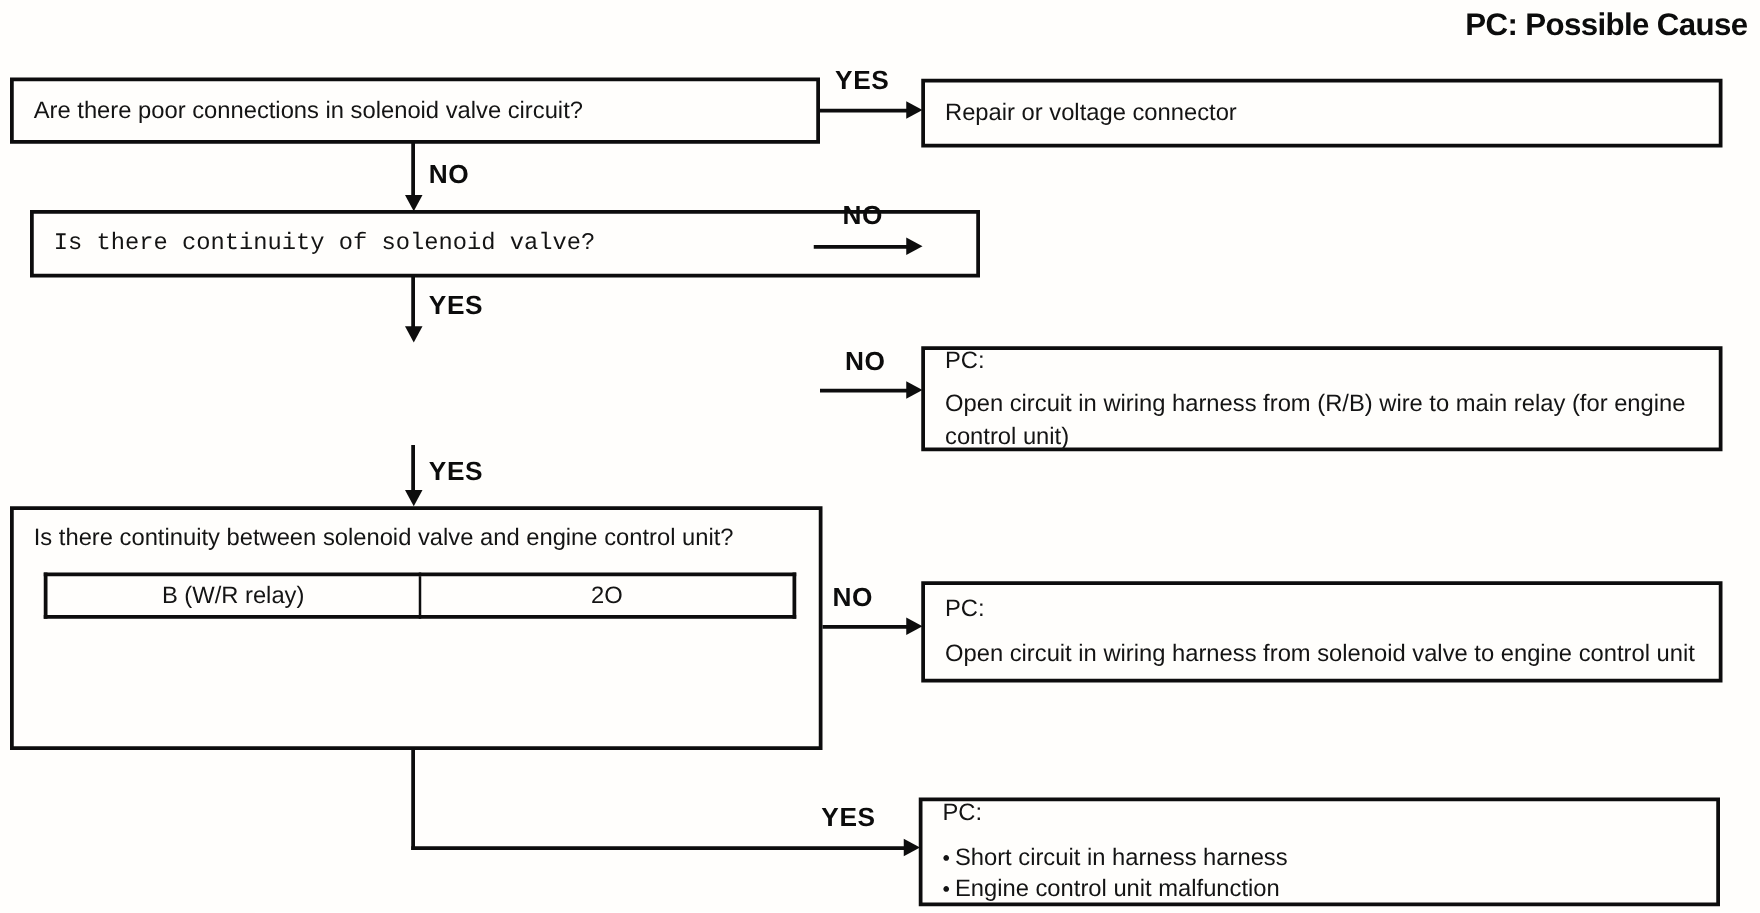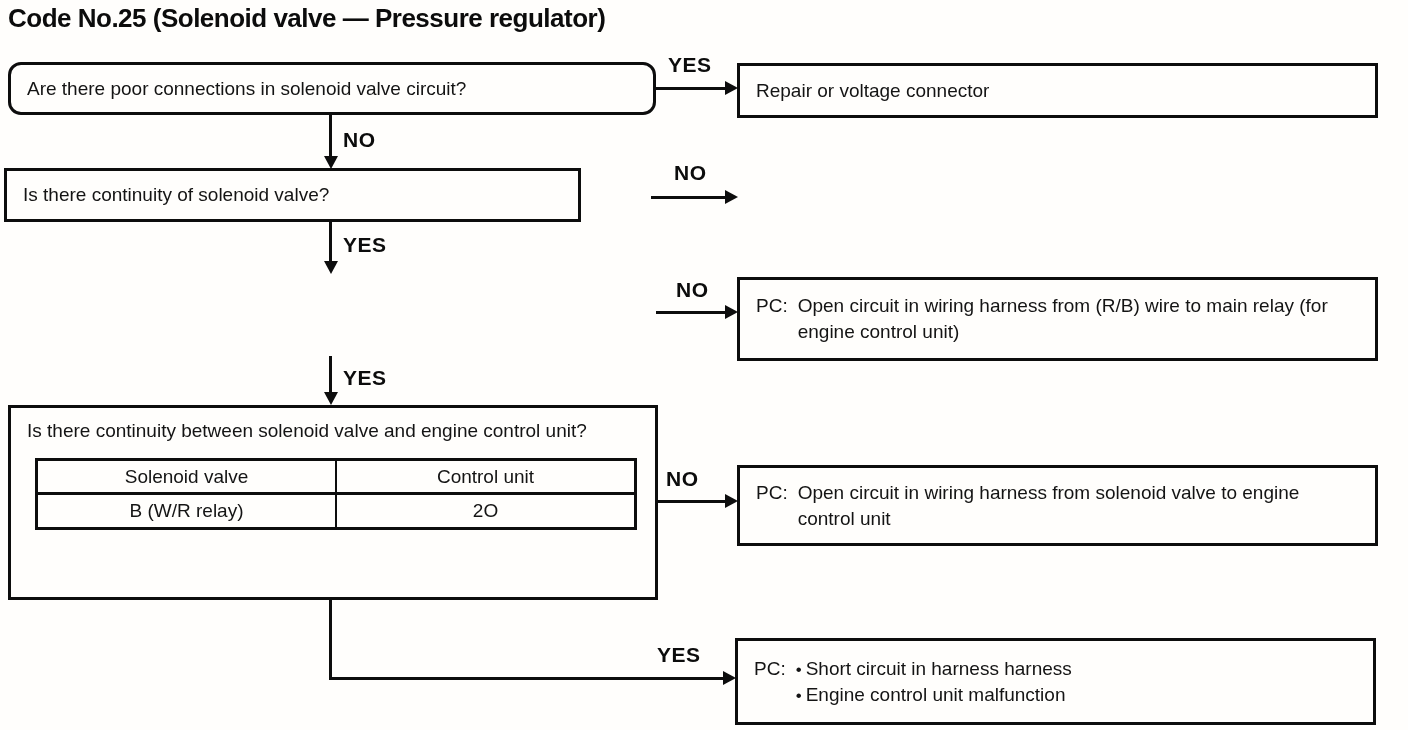--- a/index.html
+++ b/index.html
@@ -27,21 +27,21 @@
     border: 3px solid #0d0d0d;
     background: #fffefc;
     box-sizing: border-box;
     font-size: 19px;
     line-height: 1.35;
     display: flex;
     align-items: center;
     padding: 8px 16px;
   }
   .box.top-align { align-items: flex-start; }
-  .pcflex { display: flex; align-items: flex-start; gap: 10px; width: 100%; }
+  .pcflex { display: flex; align-items: flex-start; gap: 10px; width: 100%; flex-direction: column; }
   .pcflex .pc { white-space: nowrap; }
   .q4-content { width: 100%; }
   .q4-content .question { margin: 2px 0 14px 0; }
   table.pinmap {
     border-collapse: collapse;
     width: calc(100% - 10px);
     margin: 0 2px 0 8px;
     table-layout: fixed;
   }
   table.pinmap th, table.pinmap td {
@@ -74,40 +74,36 @@
     position: absolute;
     font-size: 21px; font-weight: bold; letter-spacing: 0.5px;
     color: #0c0c0c;
   }
 </style>
 </head>
 <body>
 
 <div class="stage">
 
-  <div class="title">Code No.25 (Solenoid valve — Pressure regulator)</div>
+  <div class="legend">PC: Possible Cause</div>
 
-  <div class="box" style="left:8px; top:62px; width:648px; height:53px;border-radius:13px;">
+  <div class="box" style="left:8px; top:62px; width:648px; height:53px;">
     <span>Are there poor connections in solenoid valve circuit?</span>
   </div>
 
-  <div class="box" style="left:4px; top:168px; width:577px; height:54px;">
+  <div class="box" style="left:24px; top:168px; width:760px; height:54px;font-family:Liberation Mono, monospace;">
     <span>Is there continuity of solenoid valve?</span>
   </div>
 
 
   <div class="box top-align" style="left:8px; top:405px; width:650px; height:195px; ">
     <div class="q4-content">
       <div class="question">Is there continuity between solenoid valve and engine control unit?</div>
       <table class="pinmap">
         <tbody>
-            <tr>
-          <th>Solenoid valve</th>
-          <th>Control unit</th>
-        </tr>
         <tr>
           <td>B (W/R relay)</td>
           <td>2O</td>
         </tr>
       </tbody>
         </table>
     </div>
   </div>
 
   <div class="box" style="left:737px; top:63px; width:641px; height:55px;">

